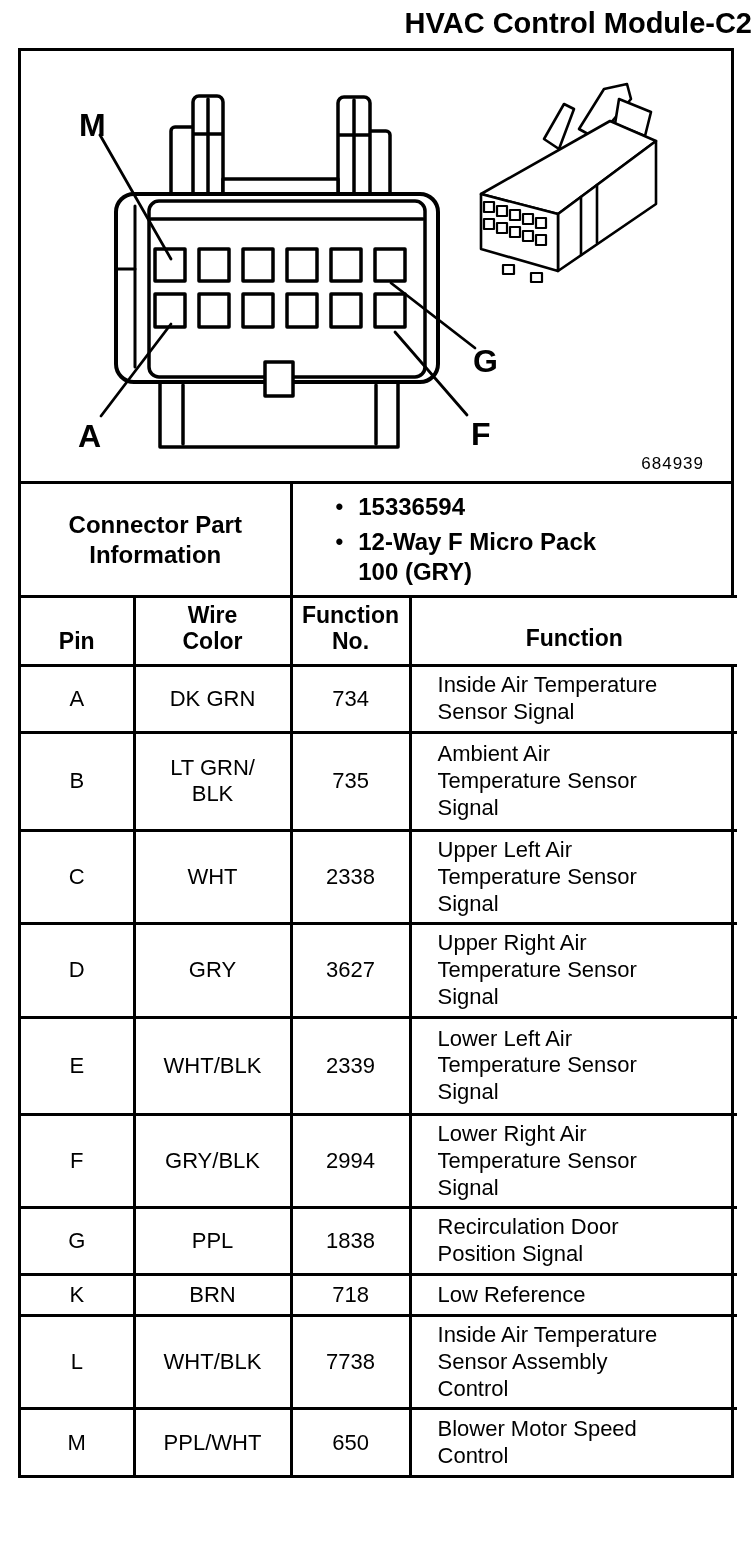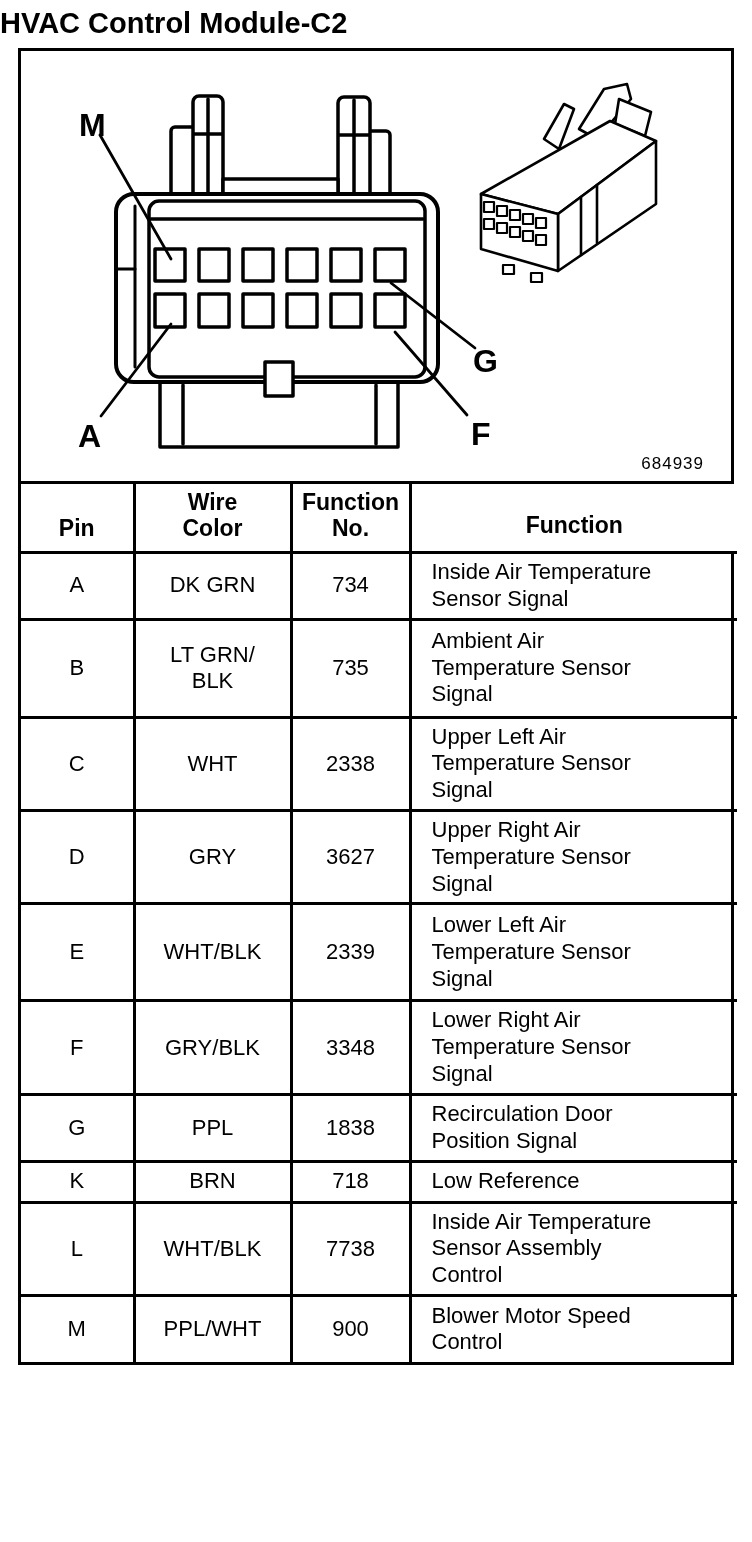--- a/index.html
+++ b/index.html
@@ -5,21 +5,21 @@
   * { box-sizing: border-box; }
   html,body { margin:0; padding:0; }
   body {
     width:752px; height:1542px;
     background:#fff; color:#000;
     font-family:"Liberation Sans", sans-serif;
     -webkit-font-smoothing:none;
   }
   .page-title {
     font-size:29px; font-weight:bold;
-    text-align:left; margin:7px 0 8px 0;
+    text-align:right; margin:7px 0 8px 0;
   }
   .doc {
     margin-left:18px; width:716px;
     border:3px solid #000;
   }
   .figure-area {
     position:relative; height:433px; width:100%;
     border-bottom:3px solid #000;
     background:#fff;
   }
@@ -62,21 +62,21 @@
   th.hcell.fn { padding-bottom:12px; }
 
   
   td.c {
     text-align:center; vertical-align:middle;
     font-size:22px; white-space:pre-line; line-height:1.2;
   }
   td.fn {
     text-align:left; vertical-align:middle;
     font-size:22px; white-space:pre-line; line-height:1.22;
-    padding:5px 6px 5px 20px;
+    padding:5px 6px 5px 26px;
   }
   tr.r-a { height:67px; }  tr.r-b { height:98px; }
   tr.r-c { height:93px; }  tr.r-d { height:93px; }
   tr.r-e { height:97px; }  tr.r-f { height:93px; }
   tr.r-g { height:66px; }  tr.r-hj { height:38px; }
   tr.r-k { height:41px; }  tr.r-l { height:91px; }
   tr.r-m { height:66px; }
 </style>
 </head>
 <body>
@@ -178,20 +178,37 @@
 
   <table class="pinout">
     <colgroup>
       <col class="c-pin">
         <col class="c-wire">
         <col class="c-ckt">
         <col class="c-fn">
     </colgroup>
 
     <tbody>
+        <tr class="part-info-row">
+      <td class="part-info-label" colspan="2">Connector Part
+Information</td>
+      <td class="part-info-values" colspan="2">
+        <ul class="part-bullets">
+          <li>
+            <span class="bullet">•</span>
+            <span>15336594</span>
+          </li>
+          <li>
+            <span class="bullet">•</span>
+            <span>12-Way F Micro Pack
+100 (GRY)</span>
+          </li>
+        </ul>
+      </td>
+    </tr>
 
     <tr class="head-row">
       <th class="hcell">Pin</th>
       <th class="hcell">Wire
 Color</th>
       <th class="hcell">Function
 No.</th>
       <th class="hcell fn">Function</th>
     </tr>
 
@@ -231,21 +248,21 @@
       <td class="c">E</td>
       <td class="c">WHT/BLK</td>
       <td class="c">2339</td>
       <td class="fn">Lower Left Air
 Temperature Sensor
 Signal</td>
     </tr>
     <tr class="r-f">
       <td class="c">F</td>
       <td class="c">GRY/BLK</td>
-      <td class="c">3348</td>
+      <td class="c">2994</td>
       <td class="fn">Lower Right Air
 Temperature Sensor
 Signal</td>
     </tr>
     <tr class="r-g">
       <td class="c">G</td>
       <td class="c">PPL</td>
       <td class="c">1838</td>
       <td class="fn">Recirculation Door
 Position Signal</td>
@@ -260,19 +277,19 @@
       <td class="c">L</td>
       <td class="c">WHT/BLK</td>
       <td class="c">7738</td>
       <td class="fn">Inside Air Temperature
 Sensor Assembly
 Control</td>
     </tr>
     <tr class="r-m">
       <td class="c">M</td>
       <td class="c">PPL/WHT</td>
-      <td class="c">900</td>
+      <td class="c">650</td>
       <td class="fn">Blower Motor Speed
 Control</td>
     </tr>
   </tbody>
     </table>
 </div>
 
 </body></html>

